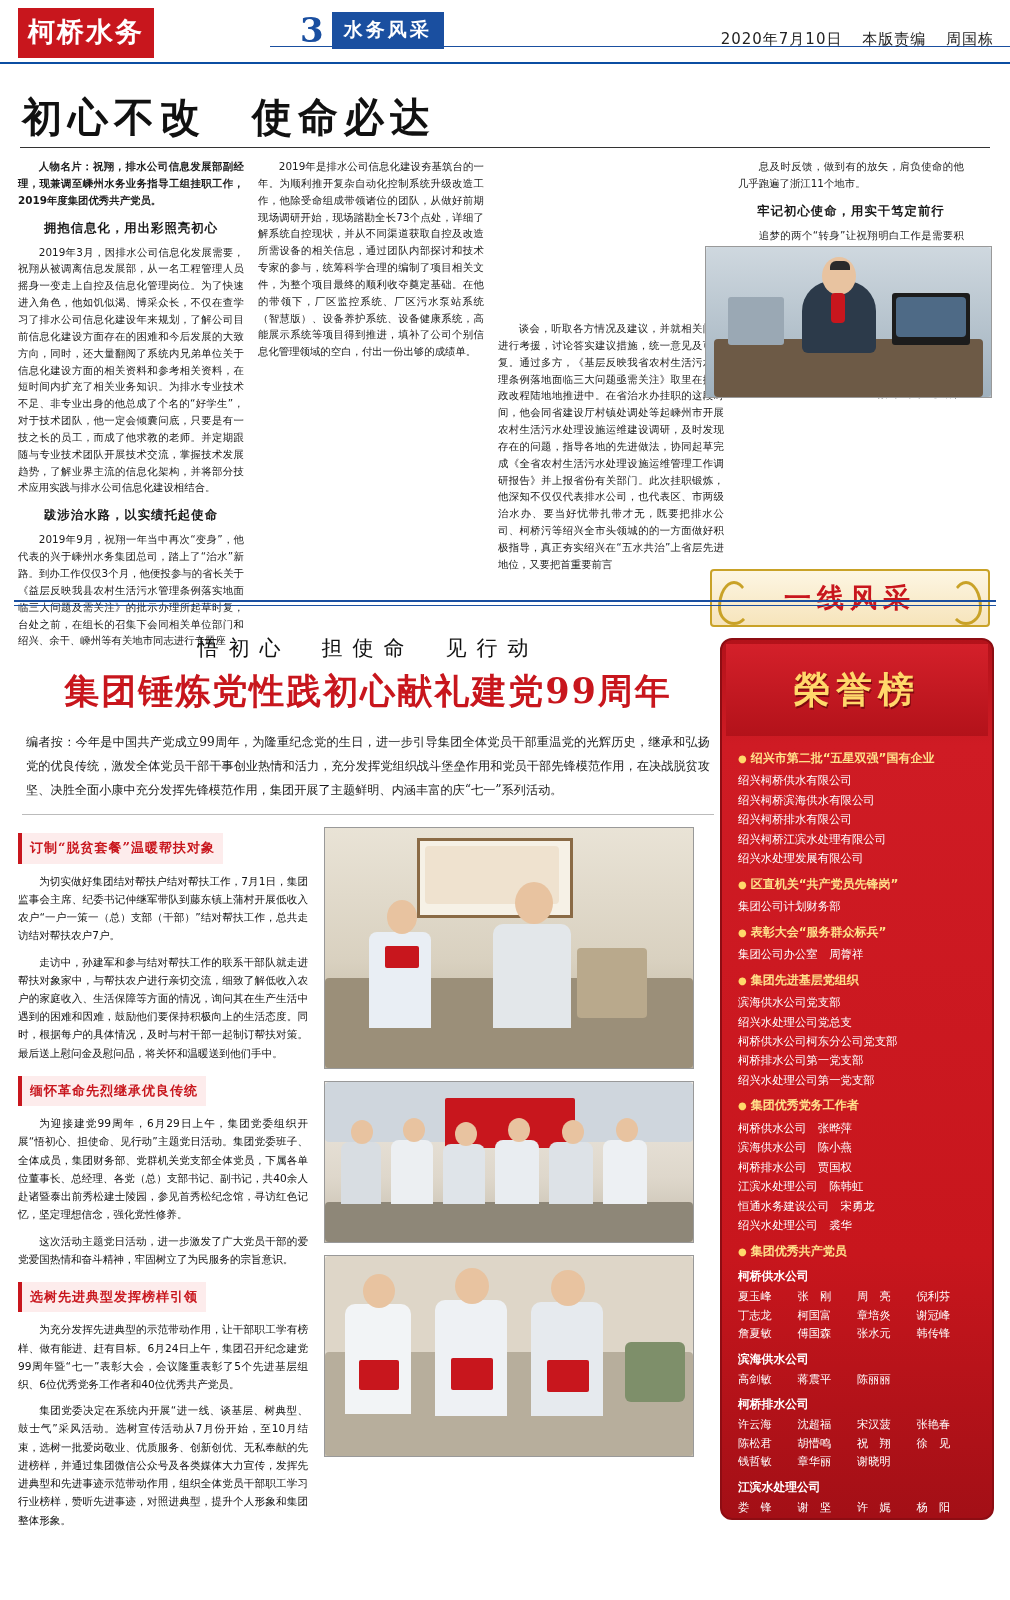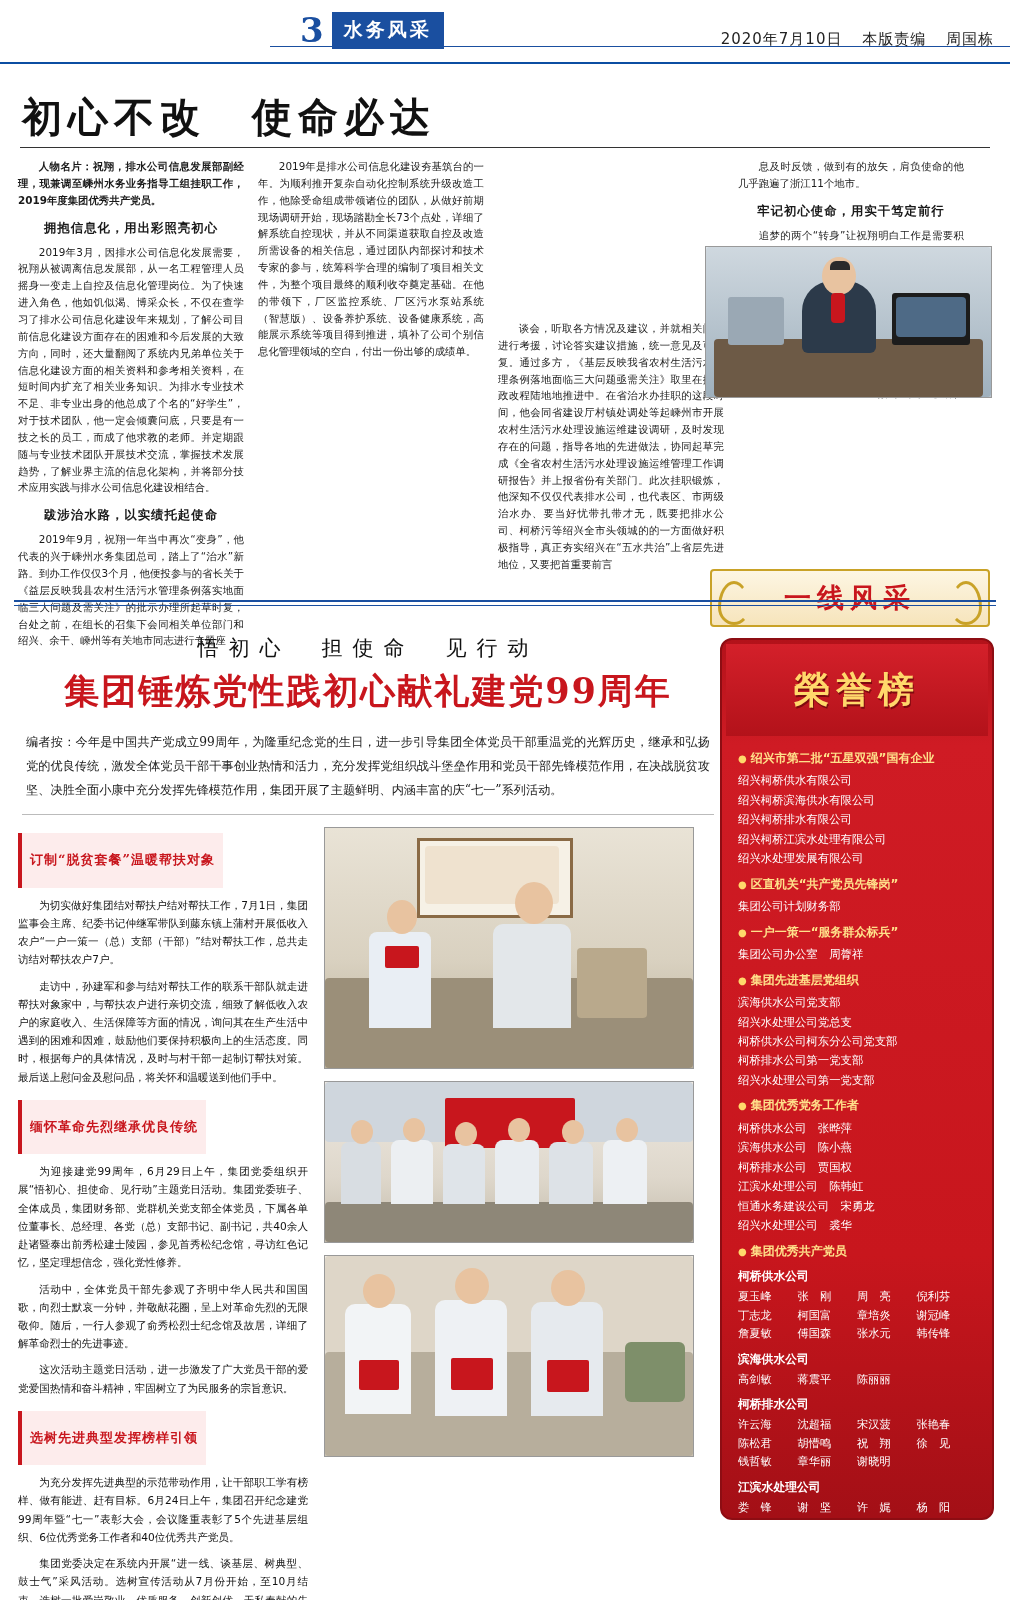--- a/index.html
+++ b/index.html
@@ -50,21 +50,21 @@
   .slogan{text-align:center;font-family:"DejaVu Serif",serif;font-size:21px;letter-spacing:10px;color:#111;margin:14px 0 6px 0;}
   .big-title{text-align:center;font-family:"DejaVu Serif",serif;font-weight:bold;font-size:35px;color:#c8161d;
     letter-spacing:2px;margin:2px 0 16px 0;}
   .editor-note{font-size:12.2px;line-height:1.95;color:#1a1a1a;text-align:justify;
     font-family:"DejaVu Serif",serif;border-bottom:1px solid #bbb;padding:0 4px 12px 4px;margin:0 4px 12px 4px;}
 
   .b-cols{display:flex;gap:16px;}
   .b-textcol{width:290px;font-size:10.6px;line-height:1.72;text-align:justify;}
   .b-textcol p{margin:0 0 8px 0;text-indent:2em;}
   .red-head{display:inline-block;background:#fdecec;border-left:4px solid #c8161d;color:#c8161d;
-    font-weight:bold;font-size:13px;padding:16px 8px;margin:6px 0 8px 0;letter-spacing:1px;
+    font-weight:bold;font-size:13px;padding:4px 8px;margin:6px 0 8px 0;letter-spacing:1px;
     font-family:"DejaVu Serif",serif;}
   .b-photos{width:370px;display:flex;flex-direction:column;gap:12px;}
   .ph{border:1px solid #999;overflow:hidden;position:relative;}
 
   
   .honor{position:absolute;right:16px;top:18px;width:262px;height:870px;
     background:linear-gradient(180deg,#b3121a 0%,#cf1b24 12%,#c8161d 70%,#a30f16 100%);
     border:2px solid #8d0d13;border-radius:12px;color:#fff;padding:4px;overflow:hidden;}
   .honor-head{height:92px;position:relative;background:linear-gradient(180deg,#d4202a,#b3121a);}
   .honor-head .hh-text{position:absolute;left:0;right:0;top:22px;text-align:center;
@@ -87,20 +87,21 @@
   .head-c{position:absolute;border-radius:50%;background:#e8c3a0;}
   .frame{position:absolute;border:3px solid #8a6a45;background:#f6f1e6;}
   .banner-red{position:absolute;background:#c8161d;border-radius:2px;}
 </style>
 </head>
 <body>
 
 <div class="page">
 
   <div class="masthead">
+    <div class="logo-box">柯桥水务</div>
     <div class="mh-rule"></div>
     <div class="mh-center">
       <div class="pagenum">3</div>
       <div class="section-badge">水务风采</div>
     </div>
     <div class="mh-right">
       <span>2020年7月10日</span>
       <span>本版责编</span>
       <span>周国栋</span>
     </div>
@@ -169,21 +170,20 @@
 
       <div class="b-cols">
         <div class="b-textcol">
 
           <div class="red-head">订制“脱贫套餐”温暖帮扶对象</div>
           <p>为切实做好集团结对帮扶户结对帮扶工作，7月1日，集团监事会主席、纪委书记仲继军带队到藤东镇上蒲村开展低收入农户“一户一策一（总）支部（干部）”结对帮扶工作，总共走访结对帮扶农户7户。</p>
           <p>走访中，孙建军和参与结对帮扶工作的联系干部队就走进帮扶对象家中，与帮扶农户进行亲切交流，细致了解低收入农户的家庭收入、生活保障等方面的情况，询问其在生产生活中遇到的困难和因难，鼓励他们要保持积极向上的生活态度。同时，根据每户的具体情况，及时与村干部一起制订帮扶对策。最后送上慰问金及慰问品，将关怀和温暖送到他们手中。</p>
 
           <div class="red-head">缅怀革命先烈继承优良传统</div>
           <p>为迎接建党99周年，6月29日上午，集团党委组织开展“悟初心、担使命、见行动”主题党日活动。集团党委班子、全体成员，集团财务部、党群机关党支部全体党员，下属各单位董事长、总经理、各党（总）支部书记、副书记，共40余人赴诸暨泰出前秀松建士陵园，参见首秀松纪念馆，寻访红色记忆，坚定理想信念，强化党性修养。</p>
-          <p>活动中，全体党员干部先参观了齐明中华人民共和国国歌，向烈士默哀一分钟，并敬献花圈，呈上对革命先烈的无限敬仰。随后，一行人参观了俞秀松烈士纪念馆及故居，详细了解革命烈士的先进事迹。</p>
           <p>这次活动主题党日活动，进一步激发了广大党员干部的爱党爱国热情和奋斗精神，牢固树立了为民服务的宗旨意识。</p>
 
           <div class="red-head">选树先进典型发挥榜样引领</div>
           <p>为充分发挥先进典型的示范带动作用，让干部职工学有榜样、做有能进、赶有目标。6月24日上午，集团召开纪念建党99周年暨“七一”表彰大会，会议隆重表彰了5个先进基层组织、6位优秀党务工作者和40位优秀共产党员。</p>
           <p>集团党委决定在系统内开展“进一线、谈基层、树典型、鼓士气”采风活动。选树宣传活动从7月份开始，至10月结束，选树一批爱岗敬业、优质服务、创新创优、无私奉献的先进榜样，并通过集团微信公众号及各类媒体大力宣传，发挥先进典型和先进事迹示范带动作用，组织全体党员干部职工学习行业榜样，赞听先进事迹，对照进典型，提升个人形象和集团整体形象。</p>
           
         </div>
 
         <div class="b-photos">
 
@@ -245,21 +245,21 @@
         <div class="h-cat">绍兴市第二批“五星双强”国有企业</div>
         <div class="h-item">绍兴柯桥供水有限公司</div>
         <div class="h-item">绍兴柯桥滨海供水有限公司</div>
         <div class="h-item">绍兴柯桥排水有限公司</div>
         <div class="h-item">绍兴柯桥江滨水处理有限公司</div>
         <div class="h-item">绍兴水处理发展有限公司</div>
 
         <div class="h-cat">区直机关“共产党员先锋岗”</div>
         <div class="h-item">集团公司计划财务部</div>
 
-        <div class="h-cat">一户一策一“服务群众标兵”</div>
+        <div class="h-cat">表彰大会“服务群众标兵”</div>
         <div class="h-item">集团公司办公室　周膂祥</div>
 
         <div class="h-cat">集团先进基层党组织</div>
         <div class="h-item">滨海供水公司党支部</div>
         <div class="h-item">绍兴水处理公司党总支</div>
         <div class="h-item">柯桥供水公司柯东分公司党支部</div>
         <div class="h-item">柯桥排水公司第一党支部</div>
         <div class="h-item">绍兴水处理公司第一党支部</div>
 
         <div class="h-cat">集团优秀党务工作者</div>

